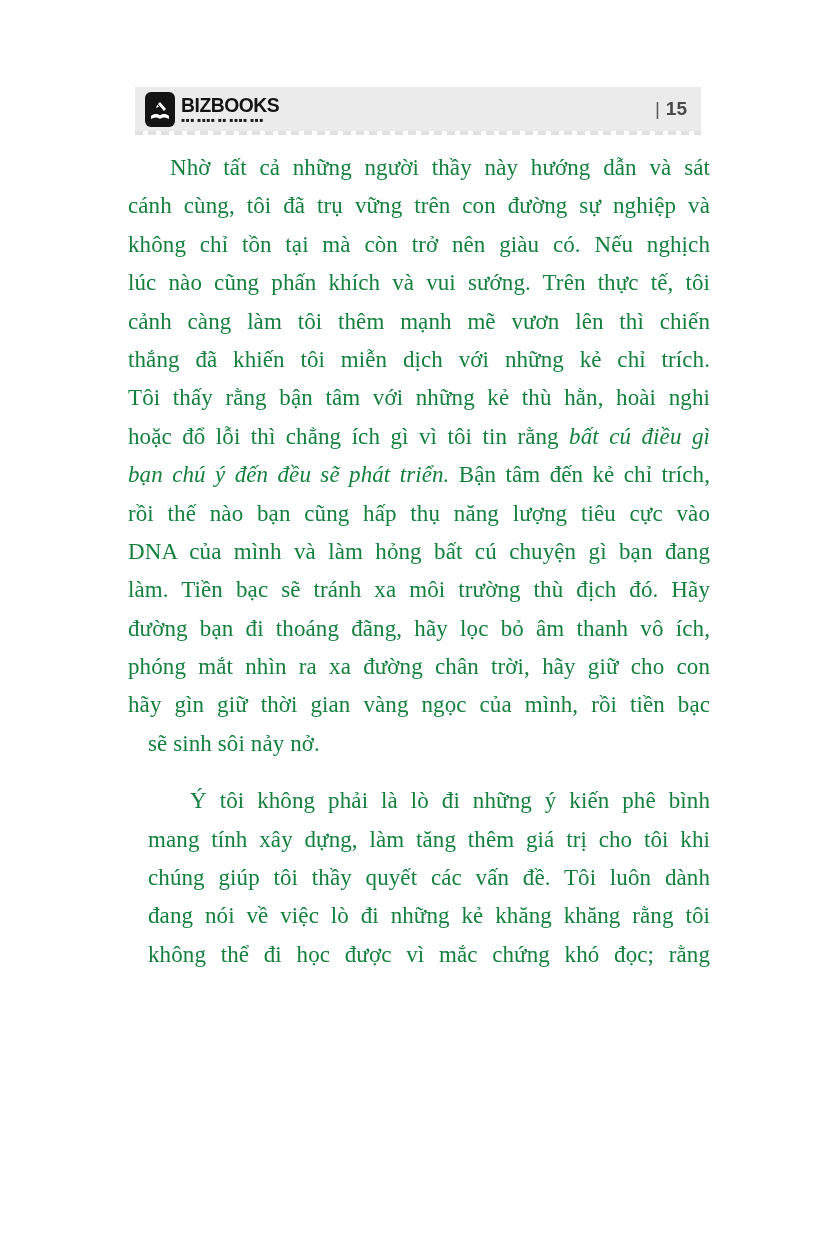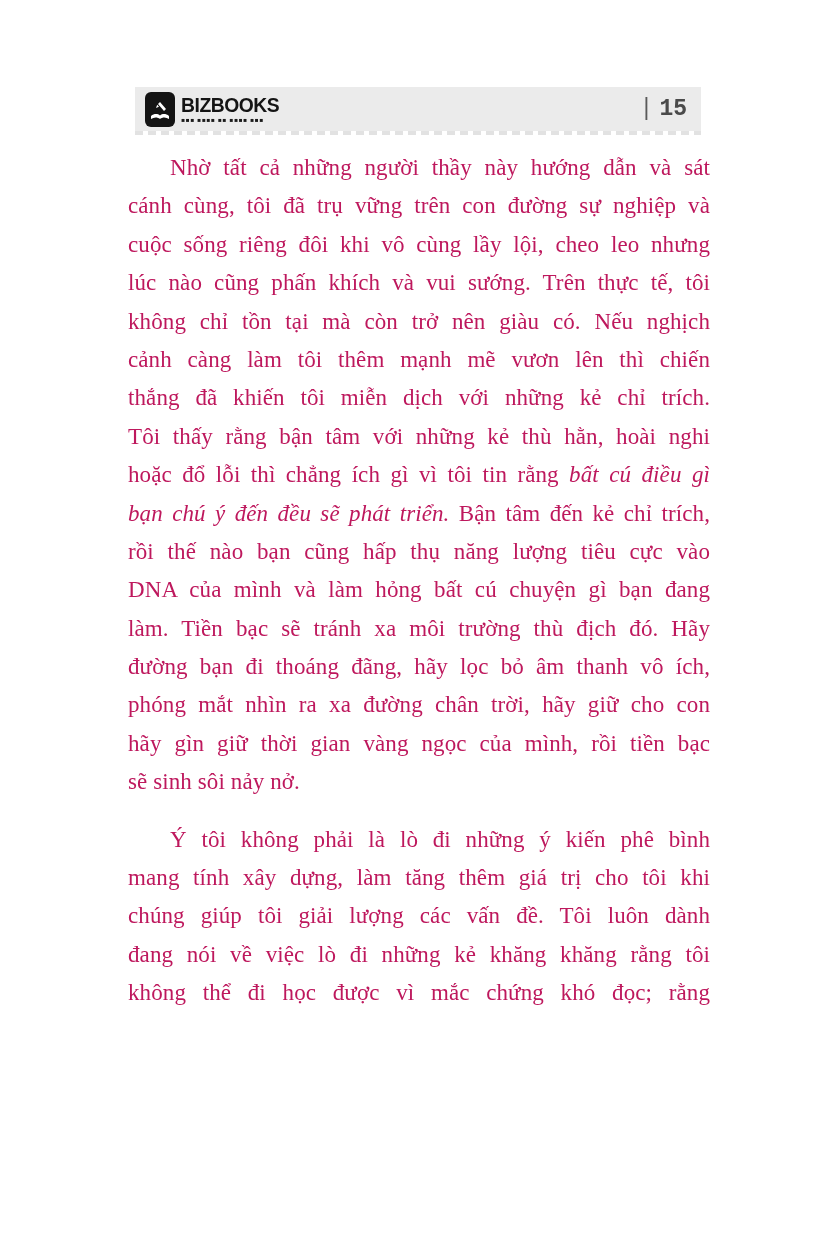--- a/index.html
+++ b/index.html
@@ -49,47 +49,47 @@
   }
   .tagline{
     font-family:"DejaVu Sans", sans-serif;
     font-size:6px;
     letter-spacing:0.5px;
     color:#1b1b1b;
     margin-top:2px;
     white-space:nowrap;
   }
   .page-num{
-    font-family:Liberation Mono, monospace;
+    font-family:Liberation Sans, sans-serif;
     font-weight:bold;
-    font-size:23px;
+    font-size:19px;
     color:#4a4a4a;
     white-space:pre;
   }
   .page-num .bar{font-weight:normal;color:#5a5a5a;padding-right:6px;}
 
   
   .textblock{
     position:absolute;
     left:128px;top:149px;
     width:582px;
-    color:#be185d;
+    color:#15803d;
     font-size:23px;
   }
   .paragraph{margin:0;}
-  .paragraph + .paragraph{margin-top:19px;}
+  .paragraph + .paragraph{margin-top:19px;margin-left:20px;}
   .line{
     height:38.4px;
     line-height:38.4px;
     text-align:justify;
     text-align-last:justify;
     white-space:nowrap;
     letter-spacing:0.1px;
   }
-  .line.ragged{text-align:right;text-align-last:left;}
+  .line.ragged{text-align:right;text-align-last:left;margin-left:20px;}
   .line.indent{text-indent:42px;}
   .line em{}
 </style>
 </head>
 <body>
 
 <div class="scan">
 
   <div class="header-band">
     <div class="logo">
@@ -104,38 +104,37 @@
         <span class="tagline">▪▪▪ ▪▪▪▪ ▪▪ ▪▪▪▪ ▪▪▪</span>
       </div>
     </div>
     <div class="page-num"><span class="bar">|</span><span>15</span></div>
   </div>
 
   <div class="textblock">
       <div class="paragraph">
         <div class="line indent"><span>Nhờ tất cả những người thầy này hướng dẫn và sát</span></div>
         <div class="line"><span>cánh cùng, tôi đã trụ vững trên con đường sự nghiệp và</span></div>
-        <div class="line"><span>cuộc sống riêng đôi khi vô cùng lầy lội, cheo leo nhưng</span></div>
+        <div class="line"><span>không chỉ tồn tại mà còn trở nên giàu có. Nếu nghịch</span></div>
         <div class="line"><span>lúc nào cũng phấn khích và vui sướng. Trên thực tế, tôi</span></div>
-        <div class="line"><span>không chỉ tồn tại mà còn trở nên giàu có. Nếu nghịch</span></div>
         <div class="line"><span>cảnh càng làm tôi thêm mạnh mẽ vươn lên thì chiến</span></div>
         <div class="line"><span>thắng đã khiến tôi miễn dịch với những kẻ chỉ trích.</span></div>
         <div class="line"><span>Tôi thấy rằng bận tâm với những kẻ thù hằn, hoài nghi</span></div>
         <div class="line"><span>hoặc đổ lỗi thì chẳng ích gì vì tôi tin rằng </span><em>bất cú điều gì</em></div>
         <div class="line"><em>bạn chú ý đến đều sẽ phát triển.</em><span> Bận tâm đến kẻ chỉ trích,</span></div>
         <div class="line"><span>rồi thế nào bạn cũng hấp thụ năng lượng tiêu cực vào</span></div>
         <div class="line"><span>DNA của mình và làm hỏng bất cú chuyện gì bạn đang</span></div>
         <div class="line"><span>làm. Tiền bạc sẽ tránh xa môi trường thù địch đó. Hãy</span></div>
         <div class="line"><span>đường bạn đi thoáng đãng, hãy lọc bỏ âm thanh vô ích,</span></div>
         <div class="line"><span>phóng mắt nhìn ra xa đường chân trời, hãy giữ cho con</span></div>
         <div class="line"><span>hãy gìn giữ thời gian vàng ngọc của mình, rồi tiền bạc</span></div>
         <div class="line ragged"><span>sẽ sinh sôi nảy nở.</span></div>
       </div>
       <div class="paragraph">
         <div class="line indent"><span>Ý tôi không phải là lò đi những ý kiến phê bình</span></div>
         <div class="line"><span>mang tính xây dựng, làm tăng thêm giá trị cho tôi khi</span></div>
-        <div class="line"><span>chúng giúp tôi giải lượng các vấn đề. Tôi luôn dành</span></div>
+        <div class="line"><span>chúng giúp tôi thầy quyết các vấn đề. Tôi luôn dành</span></div>
         <div class="line"><span>đang nói về việc lò đi những kẻ khăng khăng rằng tôi</span></div>
         <div class="line"><span>không thể đi học được vì mắc chứng khó đọc; rằng</span></div>
       </div>
     </div>
 
 </div>
 
 </body></html>

